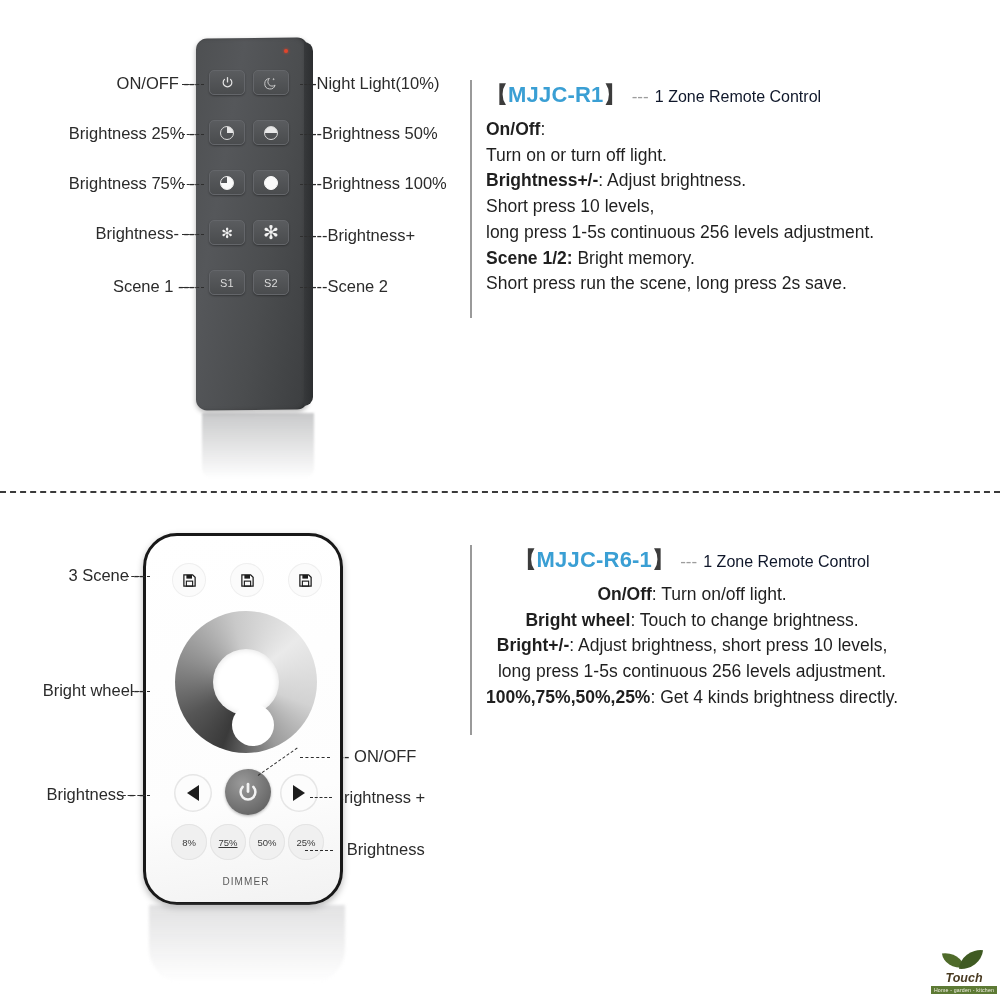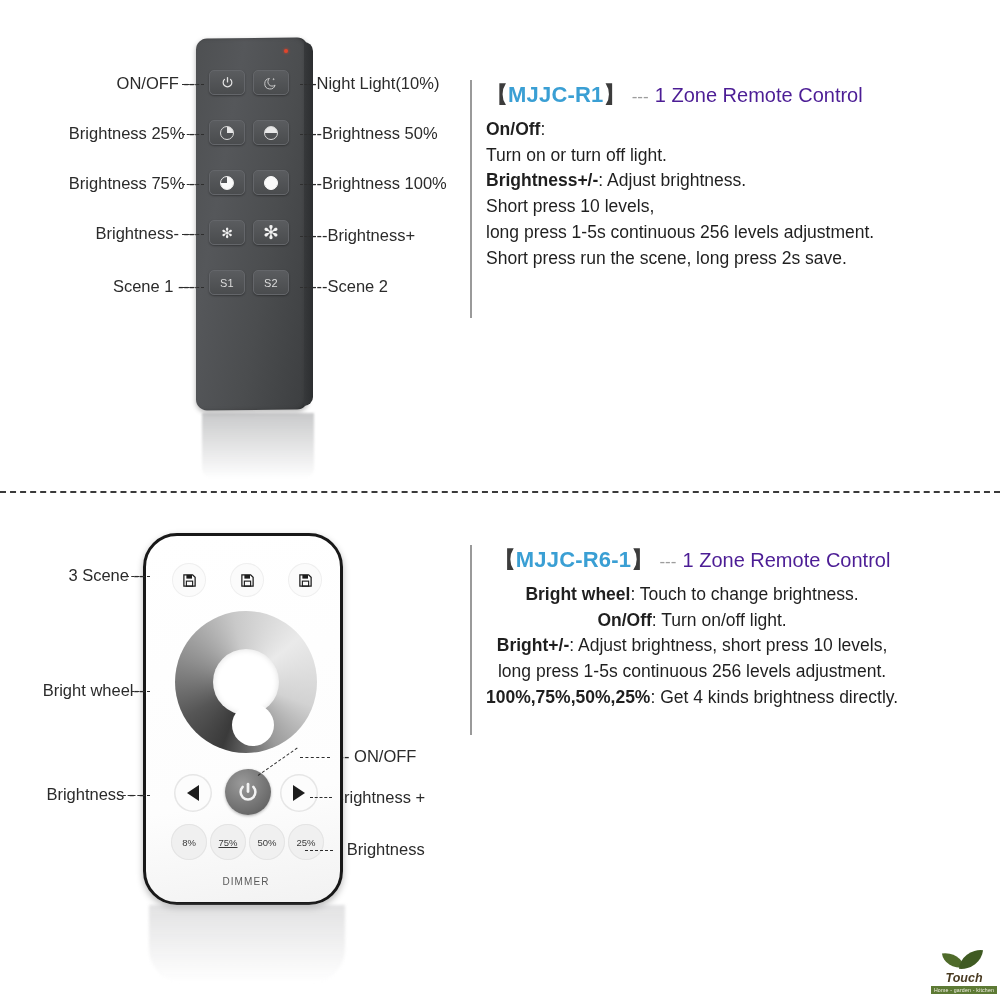--- a/index.html
+++ b/index.html
@@ -153,21 +153,21 @@
   .dimmer-txt {
     position: absolute; left: 0; top: 340px; width: 200px; text-align: center;
     font-size: 10px; letter-spacing: 1.1px; color: #5a5a5a;
   }
 
   
   .panel { position: absolute; padding-left: 14px; border-left: 2.5px solid #9a9a9a; }
   .panel-title { font-size: 22px; margin-bottom: 7px; white-space: nowrap; }
   .brk { color: #3c3c3c; font-weight: 700; }
   .model { color: #3a9fd4; font-weight: 700; letter-spacing: .2px; }
-  .subtitle { color: #4c1d95; font-weight: 400; font-size: 20px; }
+  .subtitle { color: #0f172a; font-weight: 400; font-size: 16px; }
   .dash-mark { color: #9d9d9d; font-size: 17px; }
   .line { font-size: 17.5px; color: #1f1f1f; line-height: 1.47; white-space: nowrap; }
   .line b { font-weight: 700; }
 
   
   .lead { position: absolute; border-top: 1.6px dashed #2e2e2e; }
   .lead-diag { position: absolute; transform-origin: left center; border-top: 1.5px dashed #333; }
 
   
   .logo { position: absolute; left: 933px; top: 936px; width: 62px; height: 58px;
@@ -275,20 +275,23 @@
     <div class="line">
       <b>Brightness+/-</b><span>: Adjust brightness.</span>
     </div>
     <div class="line">
       <b></b><span>Short press 10 levels,</span>
     </div>
     <div class="line">
       <b></b><span>long press 1-5s continuous 256 levels adjustment.</span>
     </div>
     <div class="line">
+      <b>Scene 1/2:</b><span> Bright memory.</span>
+    </div>
+    <div class="line">
       <b></b><span>Short press run the scene, long press 2s save.</span>
     </div>
   </div>
 
   <div class="divider"></div>
 
   <div class="callout left" style="left:10px; top:566px; width:140px;">3 Scene ---</div>
   <div class="callout left" style="left:10px; top:681px; width:140px;">Bright wheel---</div>
   <div class="callout left" style="left:10px; top:785px; width:140px;">Brightness - --</div>
 
@@ -357,24 +360,24 @@
   <div class="lead" style="left:310px; top:797px; width:22px;"></div>
   <div class="lead" style="left:305px; top:850px; width:28px;"></div>
 
   <div class="panel" style="left:470px; top:545px; height:190px;text-align:center;">
     <div class="panel-title">
       <span class="brk">【</span><span class="model">MJJC-R6-1</span><span class="brk">】</span>
       <span class="dash-mark">---</span>
       <span class="subtitle">1 Zone Remote Control</span>
     </div>
     <div class="line">
+      <b>On/Off</b><span>: Turn on/off light.</span>
+    </div>
+    <div class="line">
       <b>Bright wheel</b><span>: Touch to change brightness.</span>
-    </div>
-    <div class="line">
-      <b>On/Off</b><span>: Turn on/off light.</span>
     </div>
     <div class="line">
       <b>Bright+/-</b><span>: Adjust brightness, short press 10 levels,</span>
     </div>
     <div class="line">
       <b></b><span>long press 1-5s continuous 256 levels adjustment.</span>
     </div>
     <div class="line">
       <b>100%,75%,50%,25%</b><span>: Get 4 kinds brightness directly.</span>
     </div>

